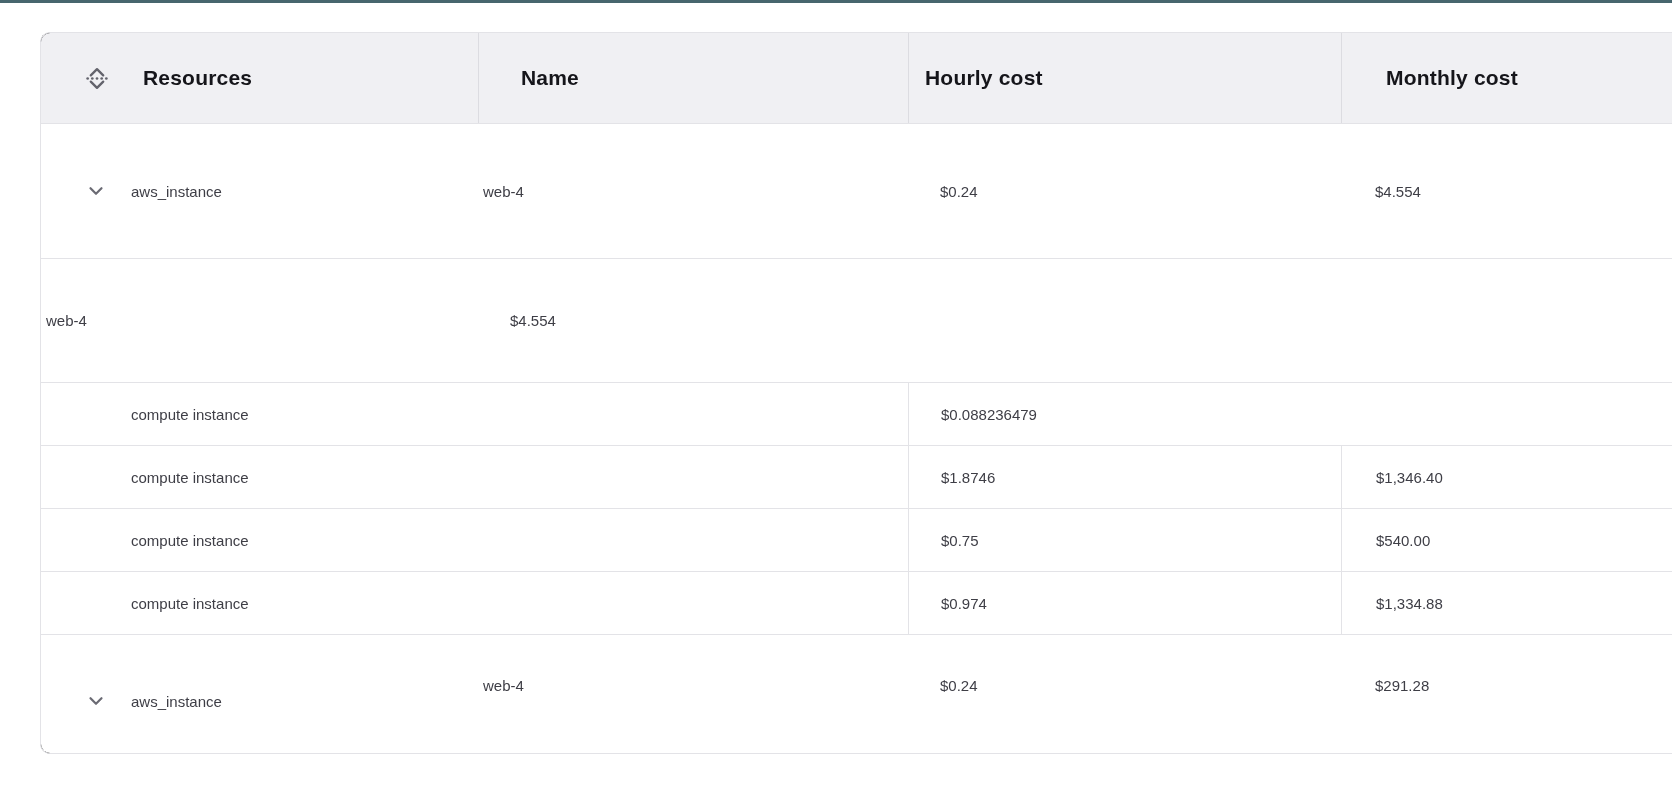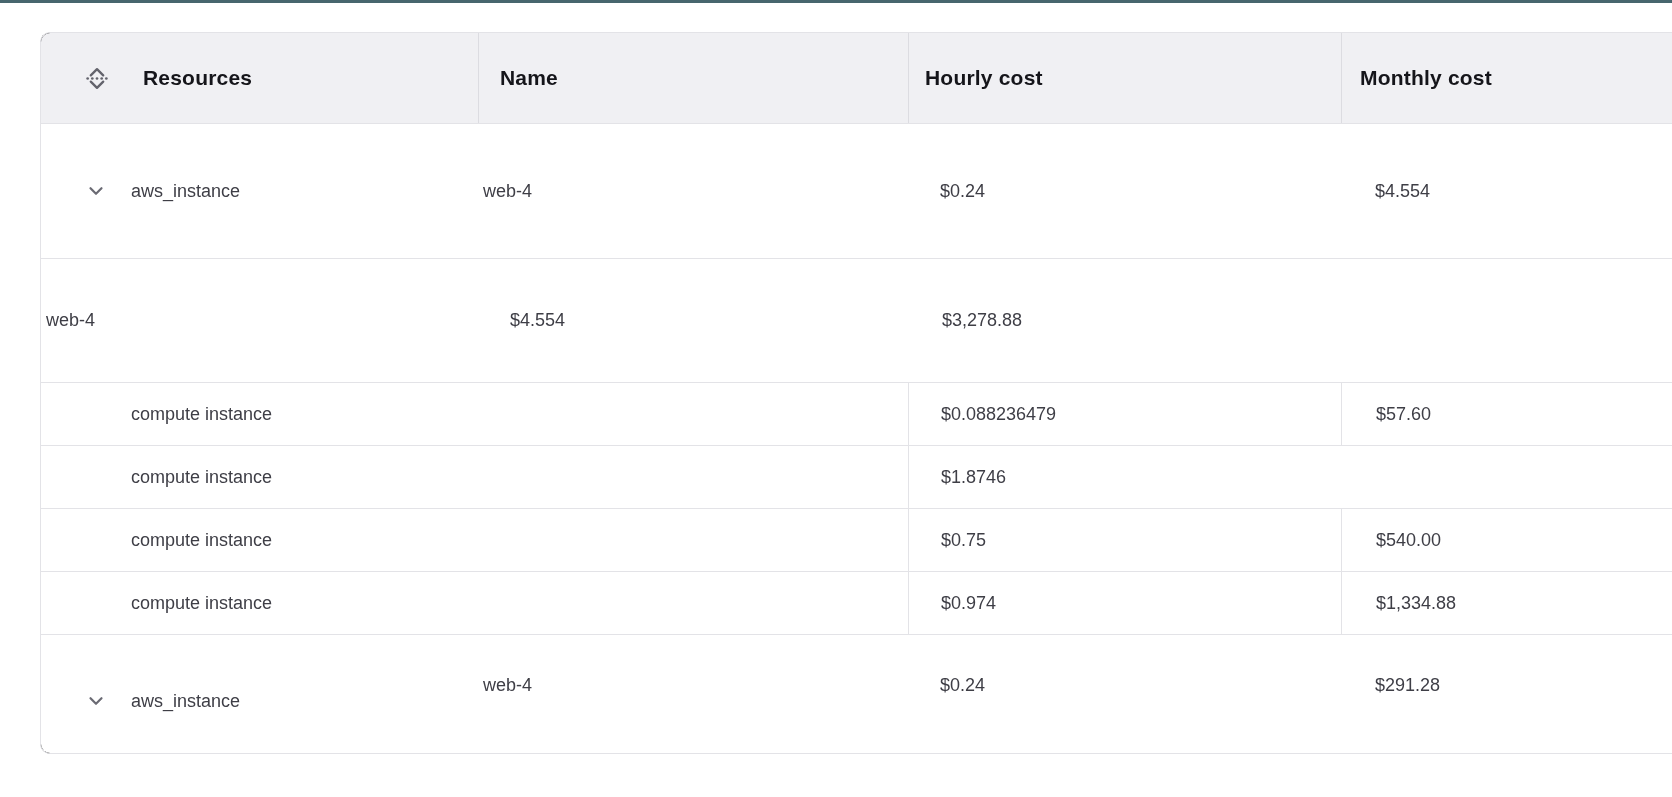--- a/index.html
+++ b/index.html
@@ -43,32 +43,32 @@
     background:var(--header-bg);
     border-bottom:1px solid var(--border);
   }
   .th{
     display:flex;align-items:center;
     font-size:21px;font-weight:700;color:var(--text-header);
     letter-spacing:.2px;
   }
   .th + .th{border-left:1px solid var(--border-strong);}
   .th-resources{padding-left:44px;}
-  .th-name{padding-left:21px;}
+  .th-name{padding-left:42px;}
   .th-hourly{padding-left:16px;}
-  .th-monthly{padding-left:18px;}
+  .th-monthly{padding-left:44px;}
   .expand-icon{
     width:24px;height:26px;display:flex;align-items:center;justify-content:center;
     margin-right:34px;cursor:pointer;flex:none;
   }
   .tbody .row{background:#fff;}
   .tbody .row:not(:last-child){border-bottom:1px solid var(--border);}
   .cell{
     display:flex;align-items:center;
-    font-size:18px;color:var(--text-body);
+    font-size:15px;color:var(--text-body);
   }
   .cell-resources{padding-left:44px;}
   .cell-name{padding-left:5px;}
   .cell-hourly{padding-left:32px;}
   .cell-monthly{padding-left:34px;}
   .chev{
     width:22px;height:22px;display:flex;align-items:center;justify-content:center;
     margin-right:24px;cursor:pointer;flex:none;
   }
   .row-resource{cursor:pointer;}
@@ -134,30 +134,29 @@
 
       <span>aws_instance</span>
     </div>
     <div class="cell cell-name">web-4</div>
     <div class="cell cell-hourly">$0.24</div>
     <div class="cell cell-monthly">$4.554</div>
   </div>
       <div class="row row-resource">
     <div class="cell cell-name">web-4</div>
     <div class="cell cell-hourly">$4.554</div>
-    <div class="cell cell-monthly">$3,278.88</div>
   </div>
       <div class="row row-sub">
     <div class="cell cell-sub-label">compute instance</div>
     <div class="cell cell-hourly">$0.088236479</div>
-    <div class="cell cell-monthly">$57.60</div>
   </div>
       <div class="row row-sub">
     <div class="cell cell-sub-label">compute instance</div>
     <div class="cell cell-hourly">$1.8746</div>
+    <div class="cell cell-monthly">$1,346.40</div>
   </div>
       <div class="row row-sub">
     <div class="cell cell-sub-label">compute instance</div>
     <div class="cell cell-hourly">$0.75</div>
     <div class="cell cell-monthly">$540.00</div>
   </div>
       <div class="row row-sub">
     <div class="cell cell-sub-label">compute instance</div>
     <div class="cell cell-hourly">$0.974</div>
     <div class="cell cell-monthly">$1,334.88</div>

